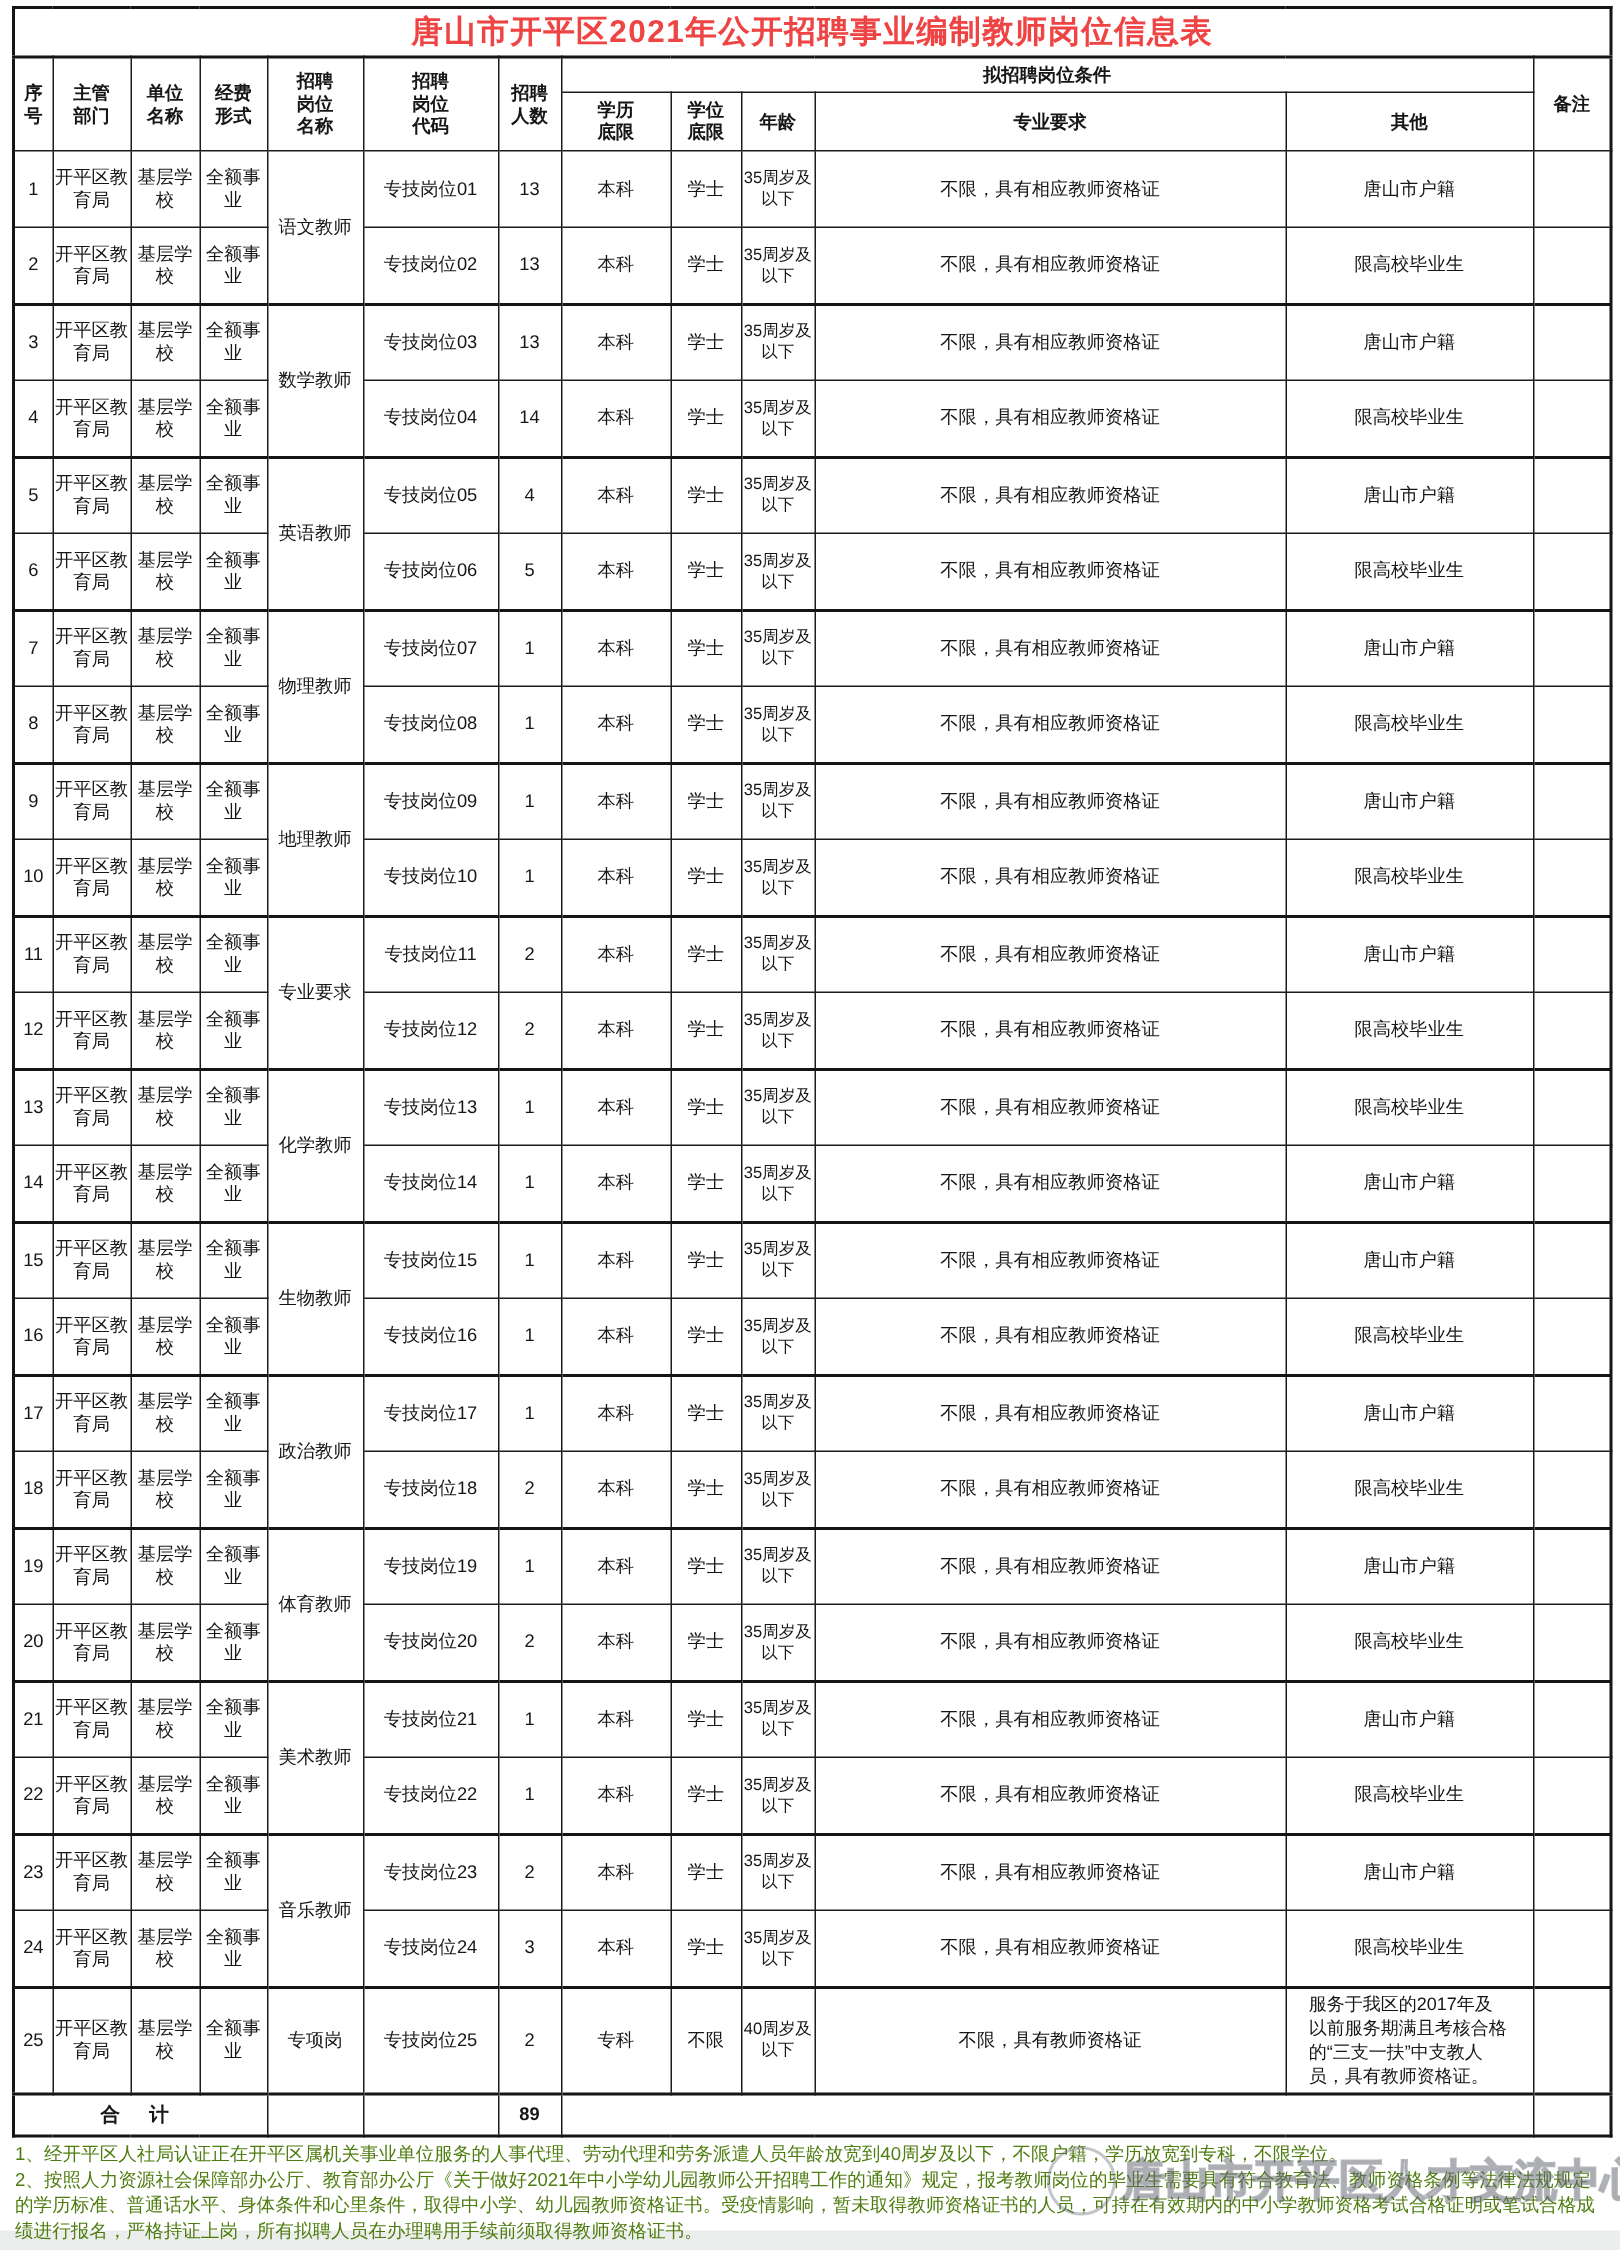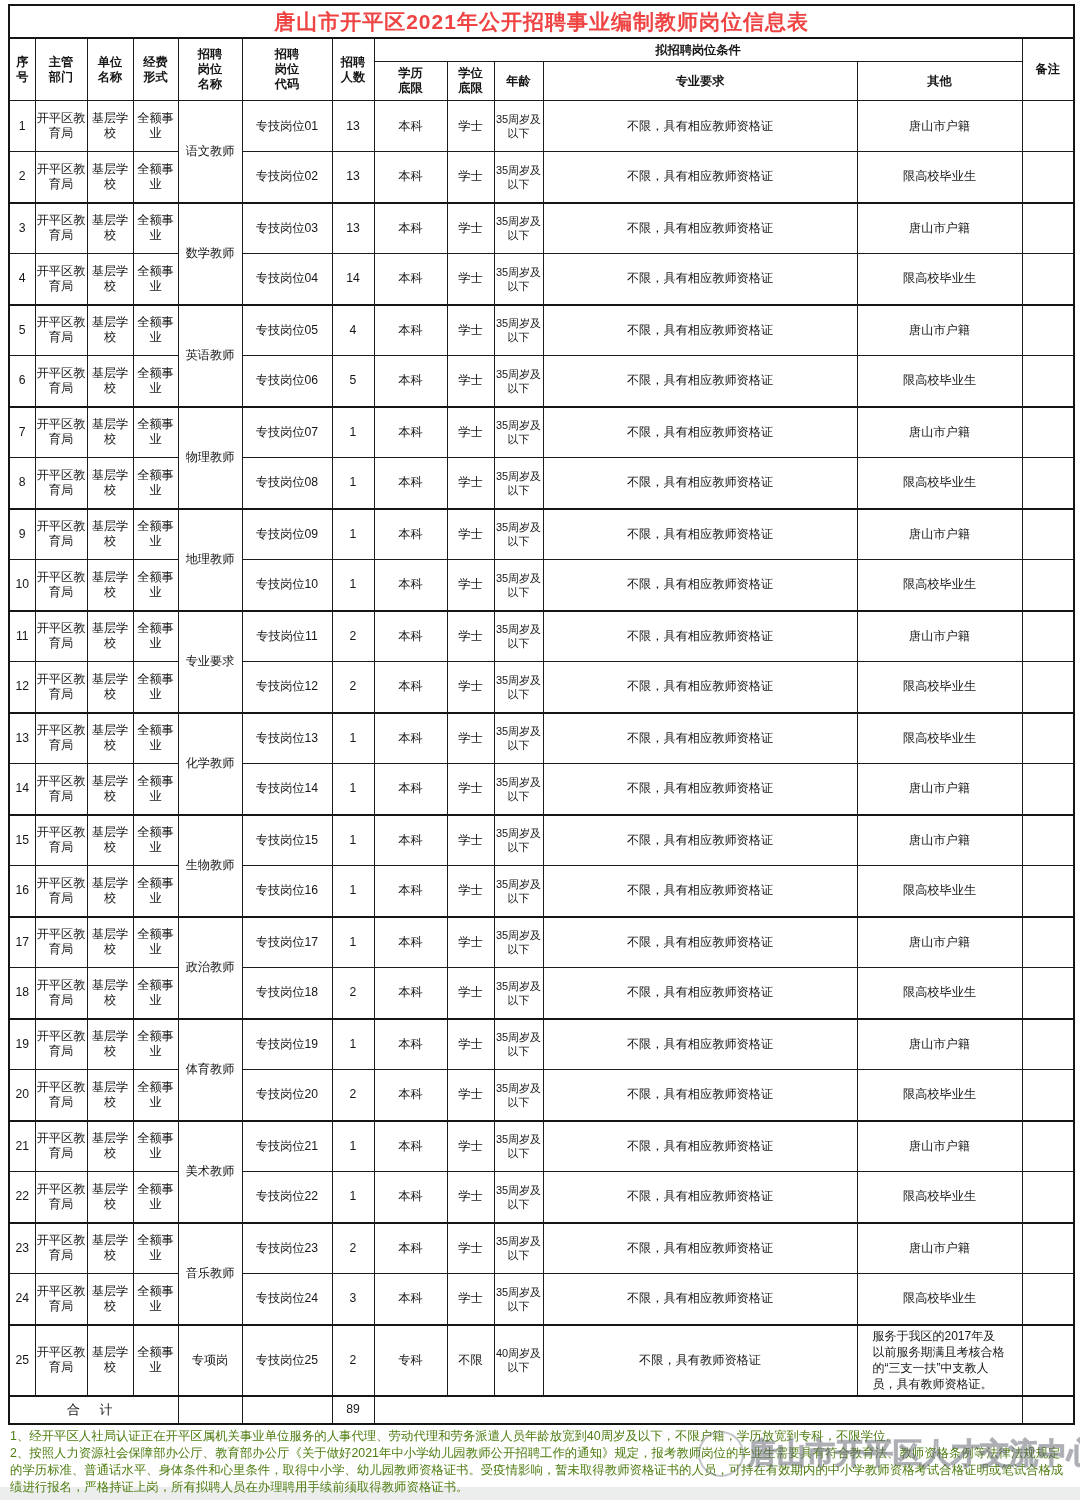--- a/index.html
+++ b/index.html
@@ -21,21 +21,21 @@
   }
   thead .h1 th{height:22px;font-weight:bold;}
   thead .h2 th{height:38px;font-weight:bold;}
   thead th{font-size:12.2px;}
   .pre{white-space:pre-line;}
   tbody tr{height:51px;}
   tbody tr.tall{height:71px;}
   tr.group-top td{border-top:2px solid #151515;}
   .age-cell{font-size:11px;line-height:14px;}
   .other-left{text-align:left;font-size:12px;line-height:16px;padding:2px 15px;}
-  .total-row td{height:26px;border-top:2px solid #151515;font-weight:normal;}
+  .total-row td{height:26px;border-top:2px solid #151515;font-weight:bold;}
   .total-label{font-size:13px;letter-spacing:8px;font-weight:bold;}
   .notes{
     margin:3px 10px 0 10px;font-size:12.4px;line-height:17px;color:#4d7c0f;
     text-align:left;position:relative;z-index:1;
   }
   .notes p{margin:0;}
   .watermark{
     position:absolute;left:698px;top:1431px;display:flex;align-items:center;
     z-index:2;pointer-events:none;
   }

